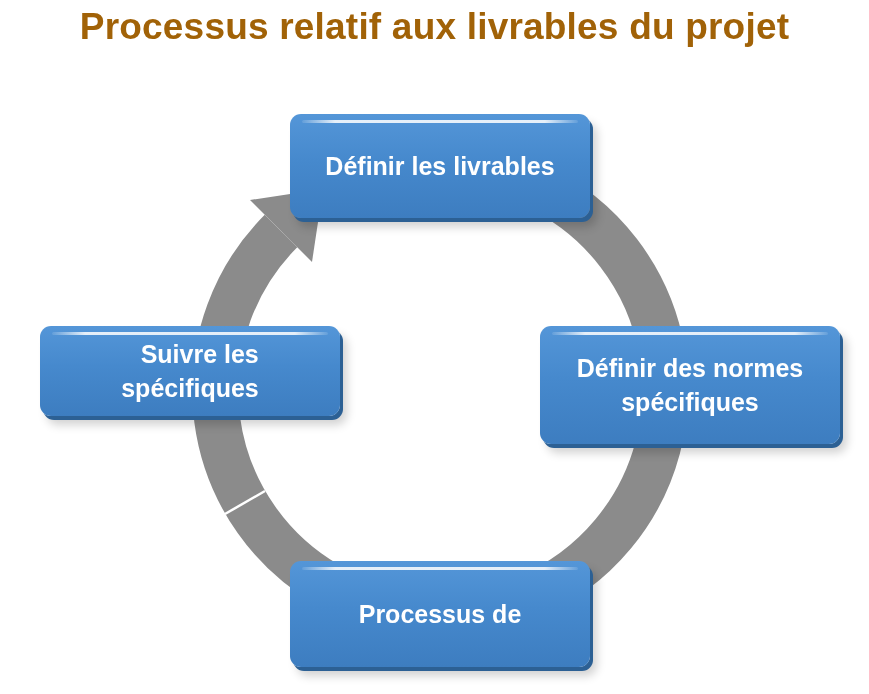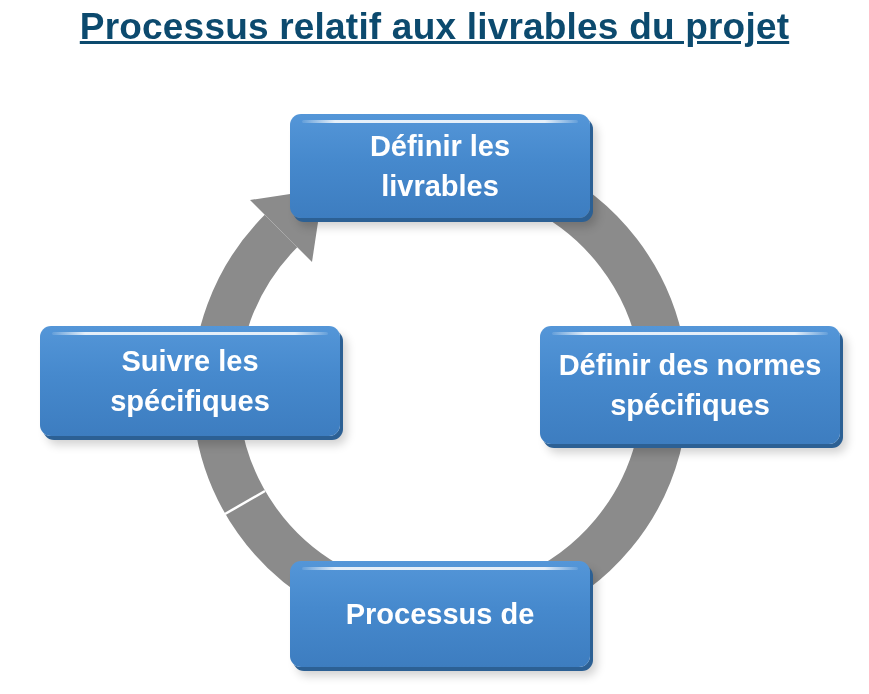--- a/index.html
+++ b/index.html
@@ -18,42 +18,41 @@
   .title {
     position: absolute;
     top: 6px;
     left: 0;
     right: 0;
     margin: 0;
     z-index: 3;
     text-align: center;
     font-size: 37px;
     font-weight: 700;
-    color: #0c4a6e;
+    color: #a16207;
     letter-spacing: 0.2px;
-    text-decoration: underline;
   }
   .ring {
     position: absolute;
     left: 0;
     top: 0;
     z-index: 1;
   }
   .node {
     position: absolute;
     z-index: 2;
     width: 300px;
     box-sizing: border-box;
     padding: 10px 18px;
     border-radius: 11px;
     background: linear-gradient(180deg, #5496d8 0%, #4689cd 45%, #3d7dc0 100%);
     box-shadow: 3px 4px 0 #2c6094, 7px 9px 10px rgba(0,0,0,0.18);
     color: #ffffff;
     font-weight: 700;
-    font-size: 29px;
+    font-size: 25px;
     line-height: 1.38;
     text-align: center;
     display: flex;
     align-items: center;
     justify-content: center;
   }
   .node::before {
     content: "";
     position: absolute;
     top: 6px;
@@ -64,21 +63,21 @@
     background: linear-gradient(90deg,
       rgba(255,255,255,0.1) 0%,
       rgba(255,255,255,0.85) 12%,
       rgba(255,255,255,0.85) 88%,
       rgba(255,255,255,0.1) 100%);
   }
   .node-label span { display: block; }
   .node-top    { left: 290px; top: 114px; height: 104px; }
   .node-right  { left: 540px; top: 326px; height: 118px; }
   .node-bottom { left: 290px; top: 561px; height: 106px; }
-  .node-left   { left: 40px;  top: 326px; height: 110px; }
+  .node-left   { left: 40px;  top: 326px; height: 90px; text-align: right; }
 </style>
 </head>
 <body>
 
 <div class="stage">
 
   <h1 class="title">Processus relatif aux livrables du projet</h1>
 
   <svg class="ring" width="869" height="694" viewBox="0 0 869 694" aria-hidden="true">
     <path d="M 440 165 A 225 225 0 1 1 281 231" fill="none" stroke="#8b8b8b" stroke-width="46"></path>

